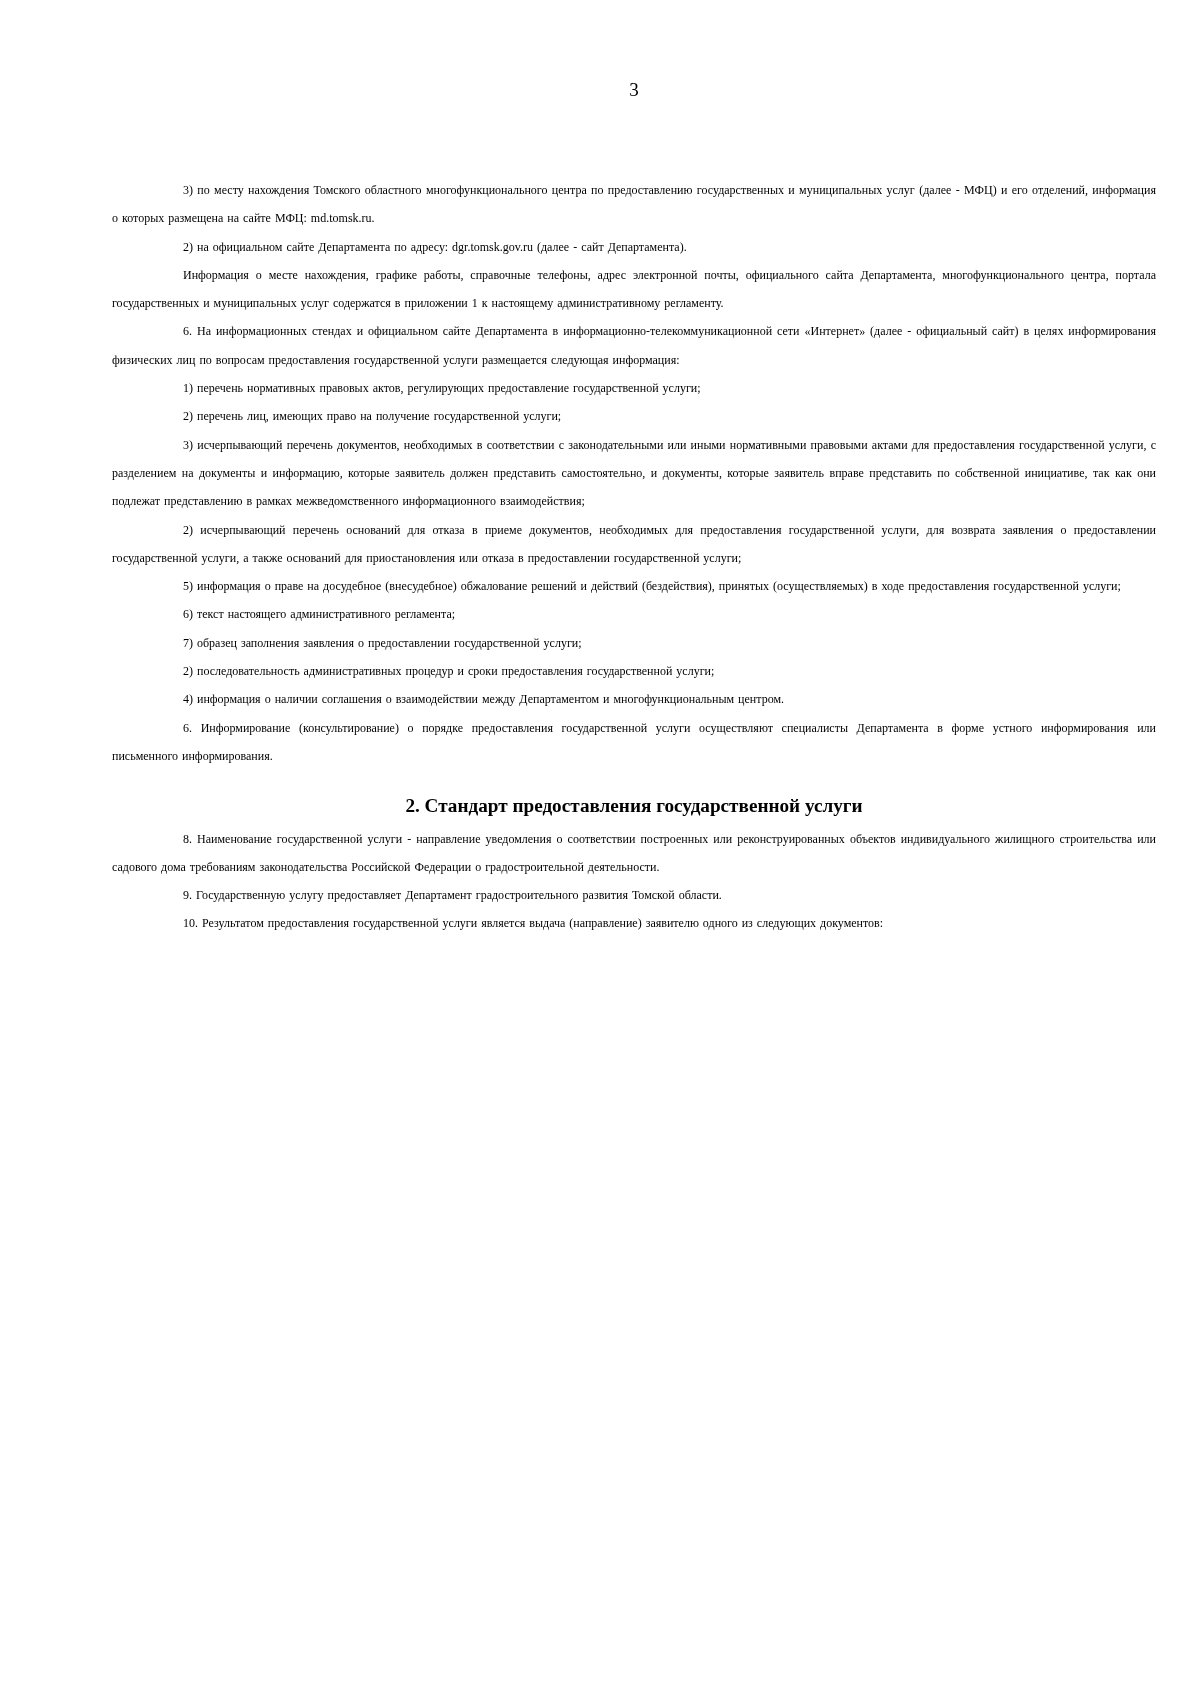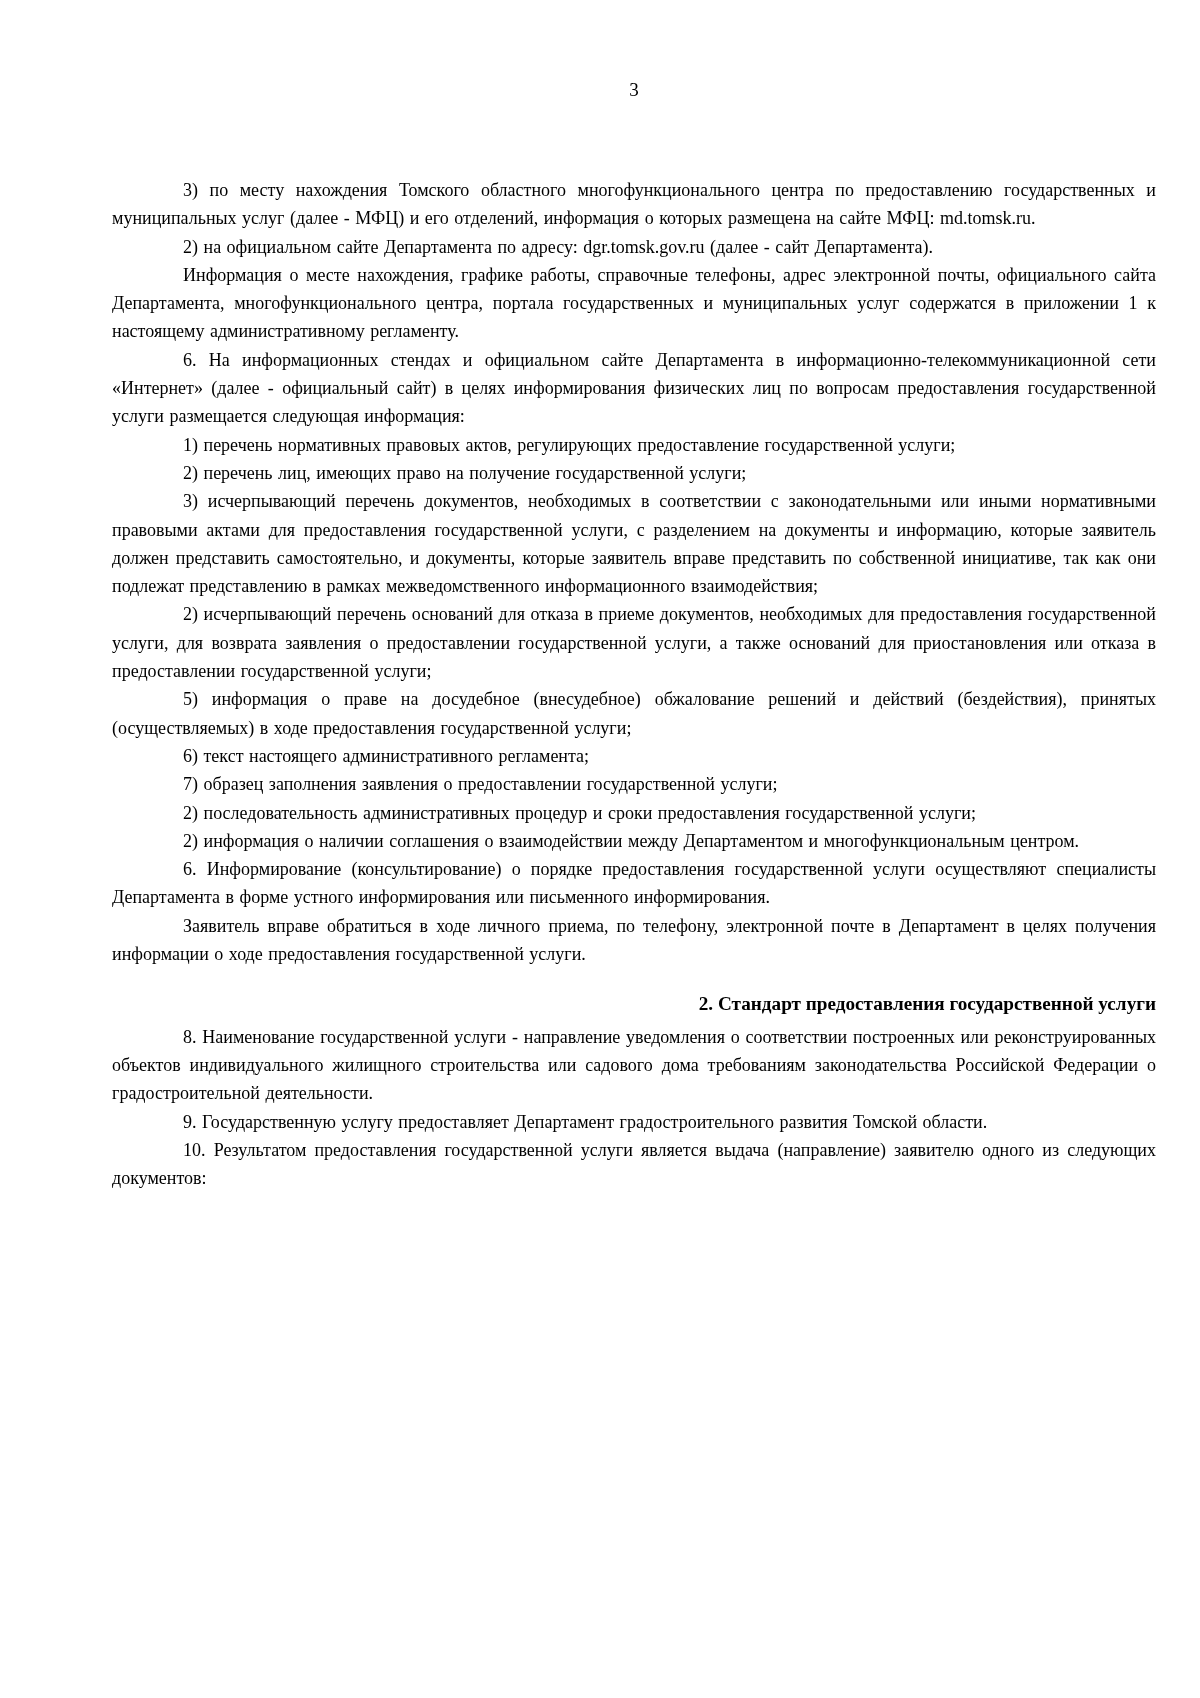--- a/index.html
+++ b/index.html
@@ -28,27 +28,27 @@
   .content {
     position: absolute;
     top: 176px;
     left: 112px;
     width: 1044px;
   }
   p.body-para {
     margin: 0;
     text-indent: 71px;
     text-align: justify;
-    font-size: 18px;
+    font-size: 12px;
     line-height: 28.3px;
     word-spacing: 1px;
   }
   h2.section-heading {
     margin: 22px 0 4px 0;
-    text-align: right;
+    text-align: center;
     font-size: 19.2px;
     line-height: 28.3px;
     font-weight: bold;
   }
 </style>
 </head>
 <body>
 
 <div class="page">
 
@@ -61,23 +61,22 @@
     <p class="body-para">Информация о месте нахождения, графике работы, справочные телефоны, адрес электронной почты, официального сайта Департамента, многофункционального центра, портала государственных и муниципальных услуг содержатся в приложении 1 к настоящему административному регламенту.</p>
     <p class="body-para">6. На информационных стендах и официальном сайте Департамента в информационно-телекоммуникационной сети «Интернет» (далее - официальный сайт) в целях информирования физических лиц по вопросам предоставления государственной услуги размещается следующая информация:</p>
     <p class="body-para">1) перечень нормативных правовых актов, регулирующих предоставление государственной услуги;</p>
     <p class="body-para">2) перечень лиц, имеющих право на получение государственной услуги;</p>
     <p class="body-para">3) исчерпывающий перечень документов, необходимых в соответствии с законодательными или иными нормативными правовыми актами для предоставления государственной услуги, с разделением на документы и информацию, которые заявитель должен представить самостоятельно, и документы, которые заявитель вправе представить по собственной инициативе, так как они подлежат представлению в рамках межведомственного информационного взаимодействия;</p>
     <p class="body-para">2) исчерпывающий перечень оснований для отказа в приеме документов, необходимых для предоставления государственной услуги, для возврата заявления о предоставлении государственной услуги, а также оснований для приостановления или отказа в предоставлении государственной услуги;</p>
     <p class="body-para">5) информация о праве на досудебное (внесудебное) обжалование решений и действий (бездействия), принятых (осуществляемых) в ходе предоставления государственной услуги;</p>
     <p class="body-para">6) текст настоящего административного регламента;</p>
     <p class="body-para">7) образец заполнения заявления о предоставлении государственной услуги;</p>
     <p class="body-para">2) последовательность административных процедур и сроки предоставления государственной услуги;</p>
-    <p class="body-para">2) информация о наличии соглашения о взаимодействии между Департаментом и многофункциональным центром.</p>
+    <p class="body-para">4) информация о наличии соглашения о взаимодействии между Департаментом и многофункциональным центром.</p>
     <p class="body-para">6. Информирование (консультирование) о порядке предоставления государственной услуги осуществляют специалисты Департамента в форме устного информирования или письменного информирования.</p>
-    <p class="body-para">Заявитель вправе обратиться в ходе личного приема, по телефону, электронной почте в Департамент в целях получения информации о ходе предоставления государственной услуги.</p>
 
     <h2 class="section-heading">2. Стандарт предоставления государственной услуги</h2>
 
     <p class="body-para">8. Наименование государственной услуги - направление уведомления о соответствии построенных или реконструированных объектов индивидуального жилищного строительства или садового дома требованиям законодательства Российской Федерации о градостроительной деятельности.</p>
     <p class="body-para">9. Государственную услугу предоставляет Департамент градостроительного развития Томской области.</p>
     <p class="body-para">10. Результатом предоставления государственной услуги является выдача (направление) заявителю одного из следующих документов:</p>
 
   </div>
 </div>
 

